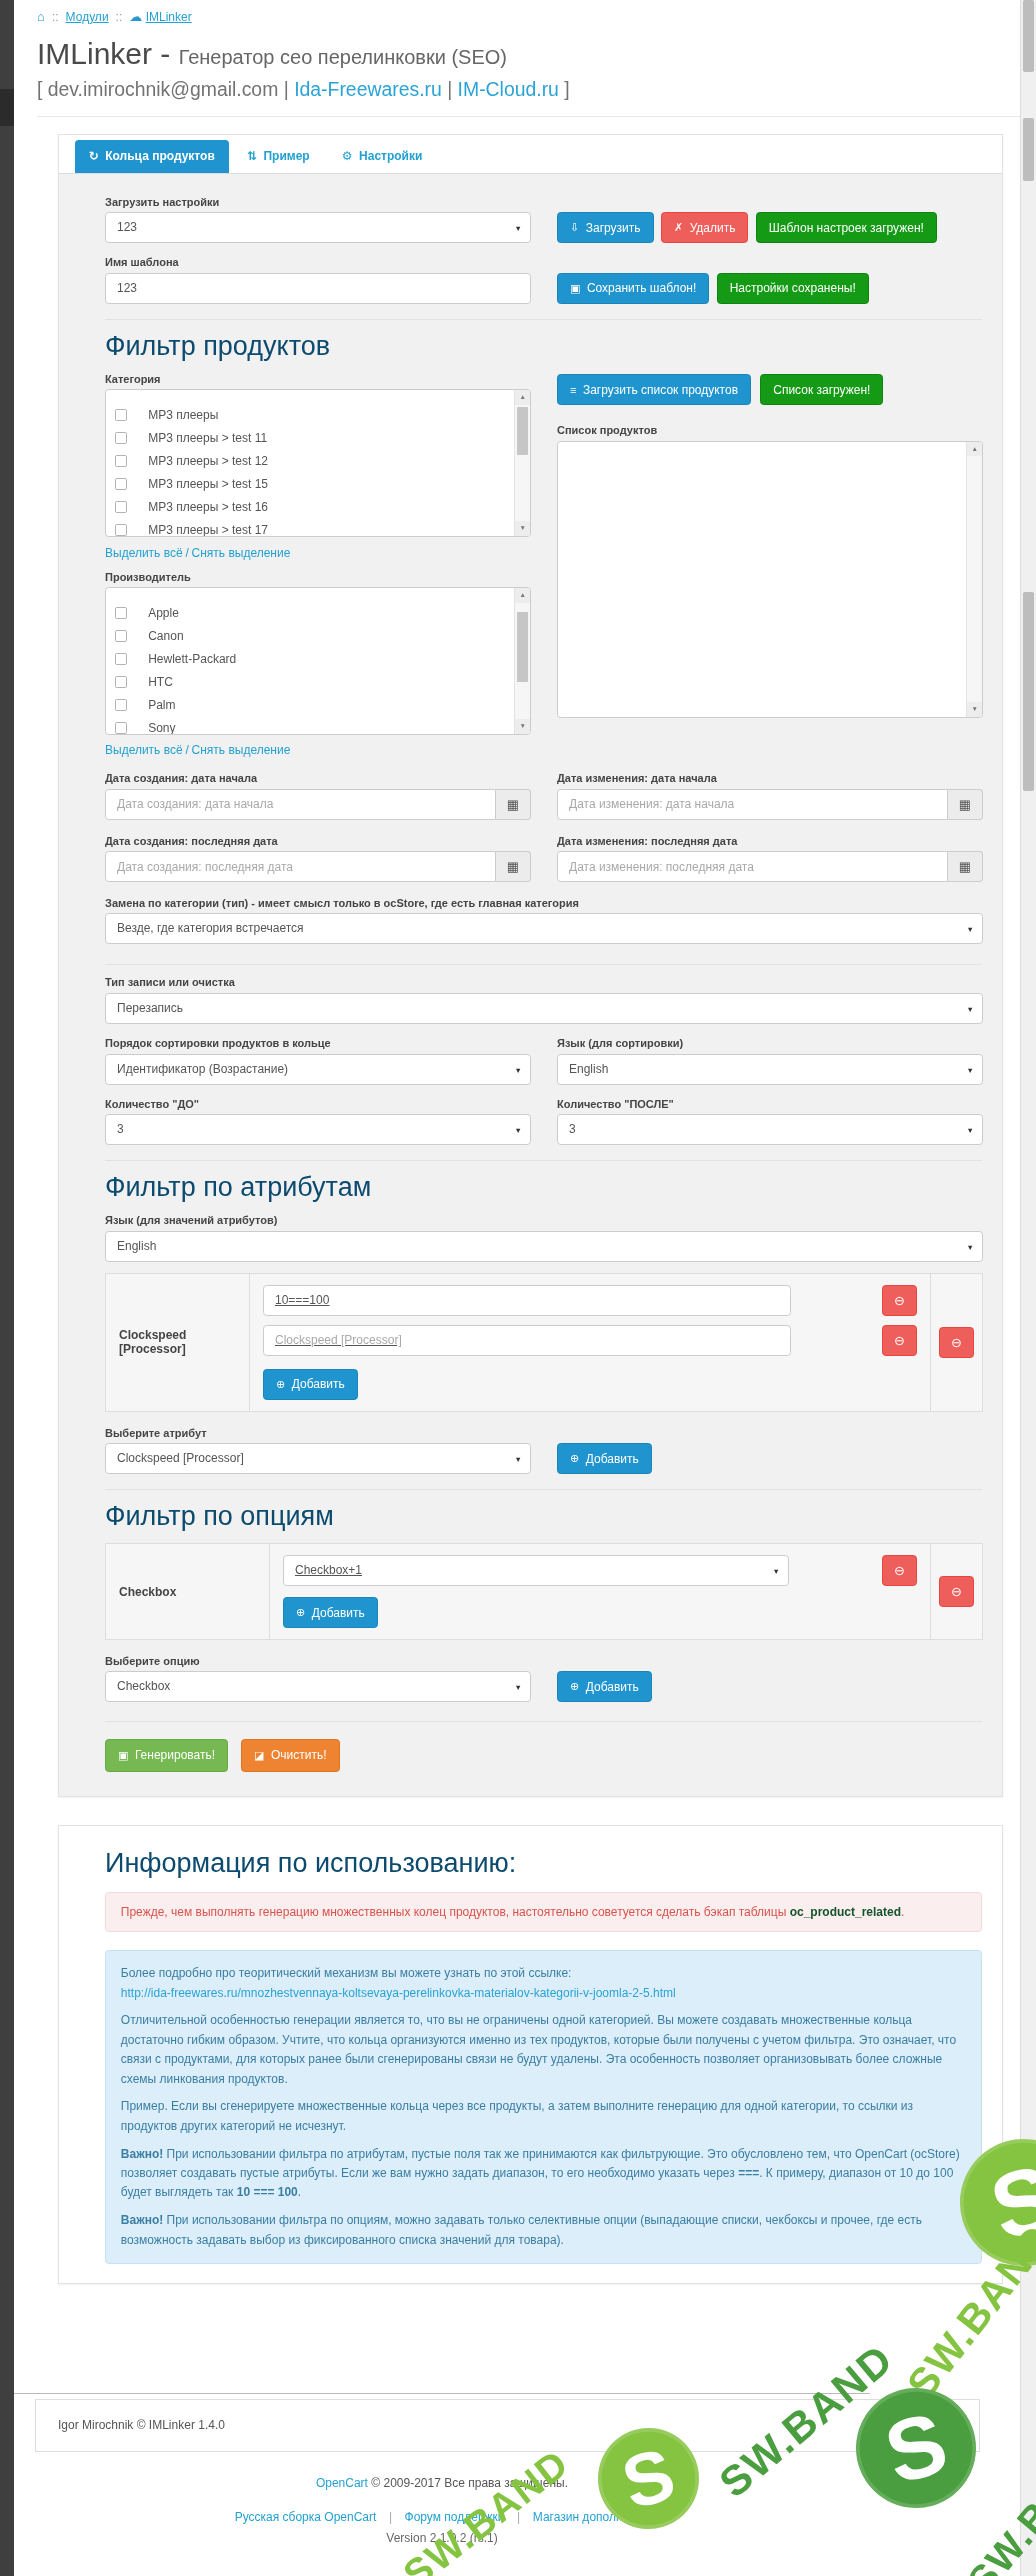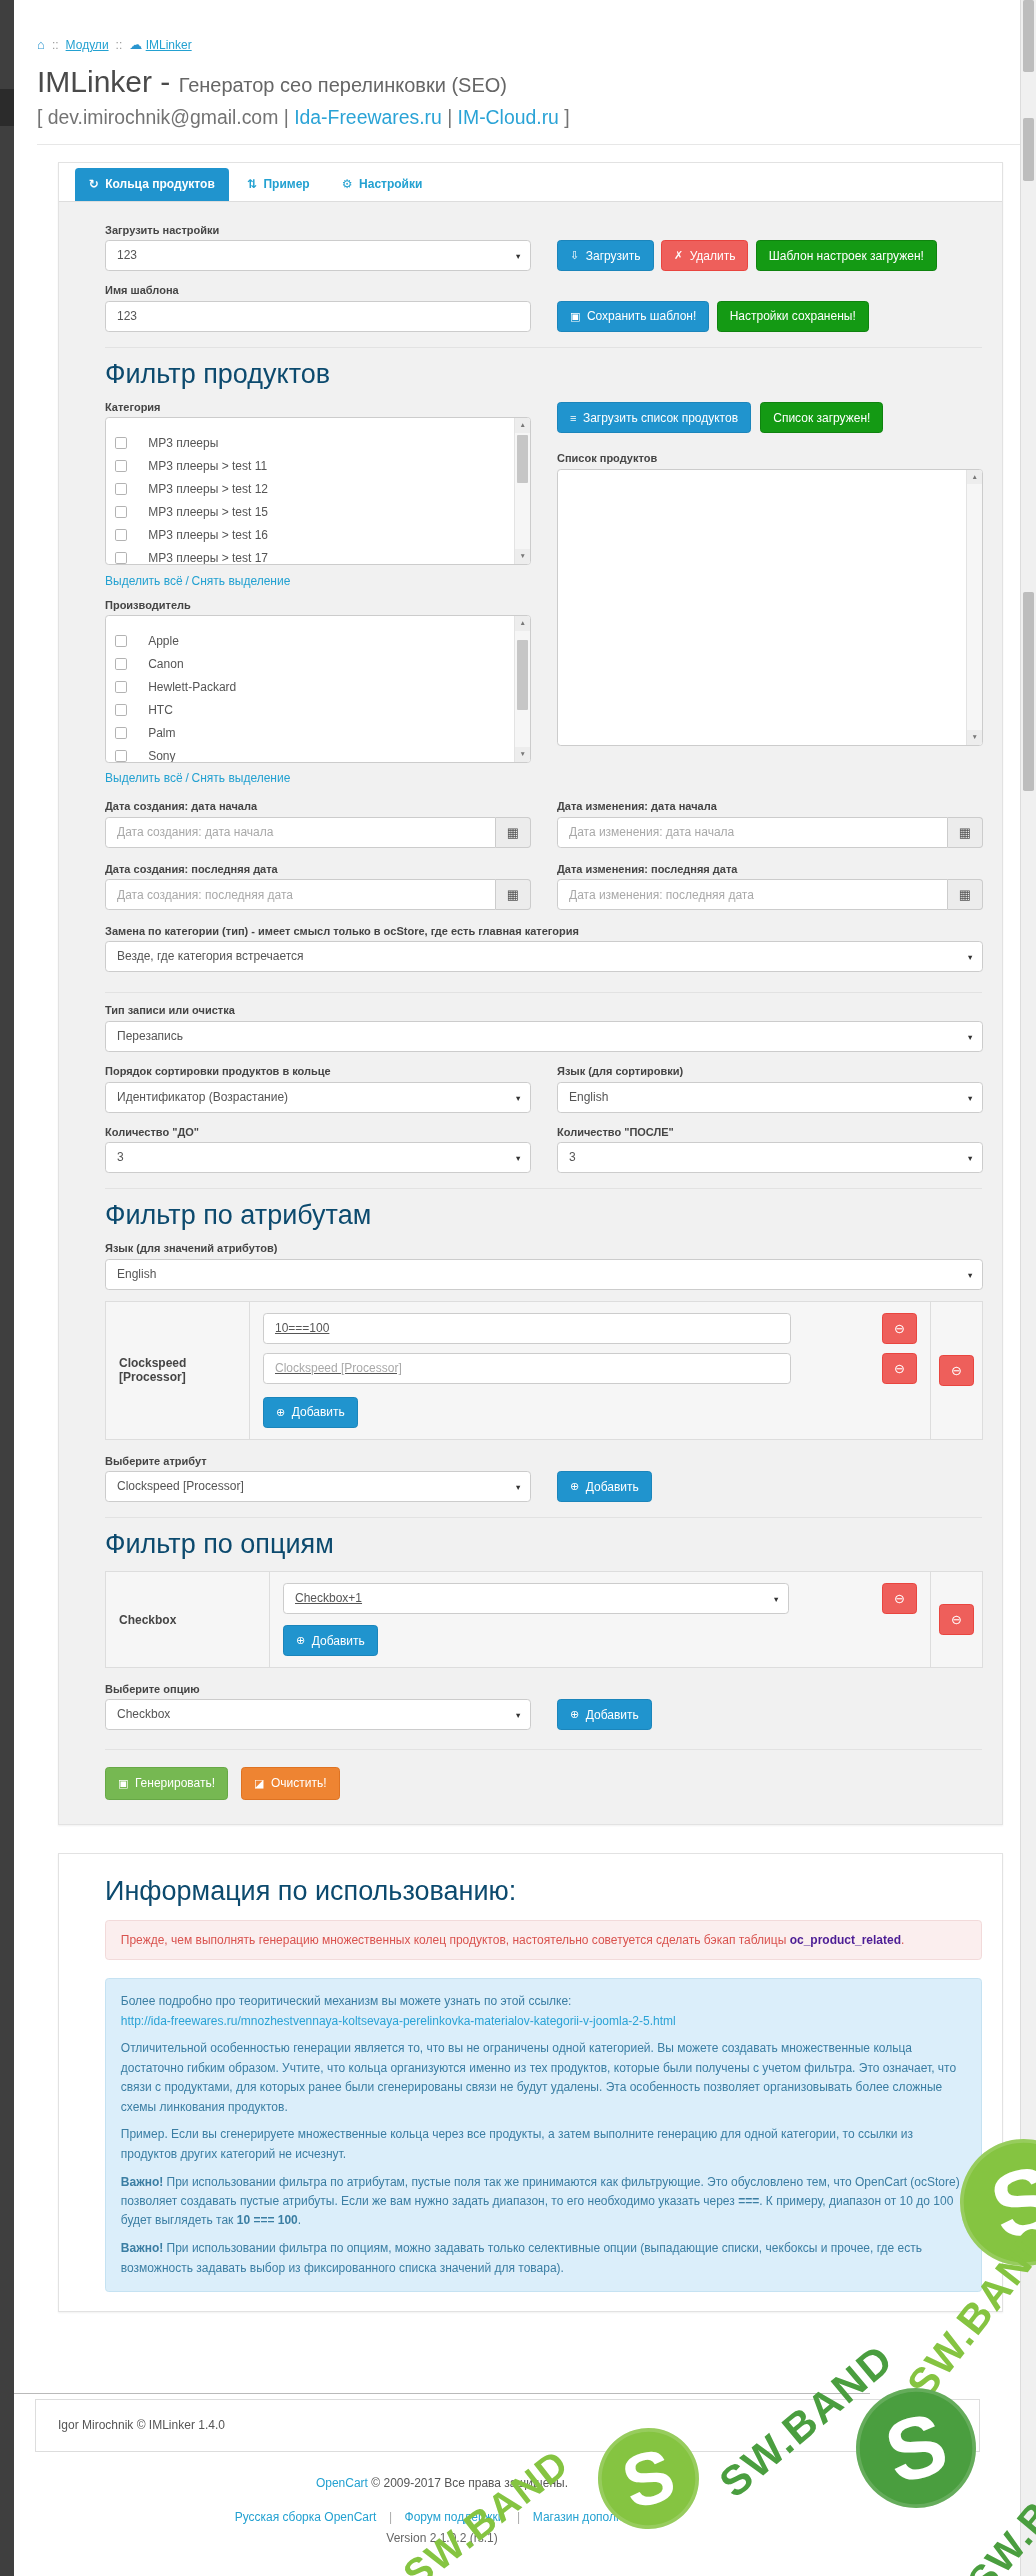--- a/index.html
+++ b/index.html
@@ -9,21 +9,21 @@
 
   
   .side-strip { position:absolute; left:0; top:0; width:14px; height:2576px; background:#3f3f3f; z-index:5; }
   .side-strip .seg { position:absolute; left:0; width:14px; background:#2b2b2b; }
 
   
   .vscroll { position:absolute; right:0; top:0; width:15.7px; height:2576px; background:#f0f0f0; border-left:0.9px solid #dcdcdc; z-index:6; }
   .vscroll .thumb { position:absolute; left:1.8px; width:11px; background:#bdbdbd; border-radius:1.8px; }
 
   .content { position:absolute; left:14px; top:0; width:1007px; }
-  .inner { padding:17px 0 0 23px;margin-top:20px; }
+  .inner { padding:9px 0 0 23px; }
 
   
   .crumbs { font-size:12px; color:#888; }
   .crumbs a { color:#23a1d1; text-decoration:underline; }
   .crumbs .icn { color:#2a95cf; text-decoration:none; font-size:13px; }
   .crumbs .sep { color:#999; margin:0 3.7px; }
 
   
   .title-wrap { margin-top:13px; }
   .h1 { font-size:30px; font-weight:300; color:#4a4a4a; }
@@ -95,21 +95,21 @@
   .fvrow:last-child { margin-bottom:0; }
   .fvals input, .fvals .sel { height:31px;text-decoration:underline; }
   .fdel { width:52px; border-left:0.9px solid #ddd; display:flex; align-items:center; justify-content:center; }
   .sp { flex:1; }
 
   .actionbar { display:flex; gap:13px; margin-top:16.6px; }
 
   
   .panel2 { margin:28px 0 0 21px; width:945px; background:#fff; border:0.9px solid #e2e2e2; box-shadow:0 0.9px 1.8px rgba(0,0,0,.06); padding:18.5px 20px 18.5px 46px; }
   .alert-warn { background:#fbeeee; border:0.9px solid #f2dada; border-radius:3.7px; padding:12px 14.8px; font-size:12px; color:#d9534f; margin-bottom:18.5px; }
-  .alert-warn b { color:#4c1d95; }
+  .alert-warn b { color:#14532d; }
   .alert-info { background:#dbeefa; border:0.9px solid #c5e2f2; border-radius:3.7px; padding:13px 14.8px; font-size:12px; color:#3b7ea3; line-height:1.62; }
   .alert-info p { margin-bottom:8.3px; }
   .alert-info p:last-child { margin-bottom:0; }
   .alert-info a { color:#2aa3d6; text-decoration:none; }
 
   
   .footer { position:absolute; left:14px; top:2393px; width:856px; }
   .footer .thick { border-top:1.8px solid #b9b9b9; }
   .fpanel { margin:4.6px 0 0 21px; width:945px; background:#fff; border:0.9px solid #ddd; padding:18.5px 22px; font-size:12px; color:#555; }
   .fcenter { margin-top:24px; text-align:center; font-size:12px; color:#555; }

